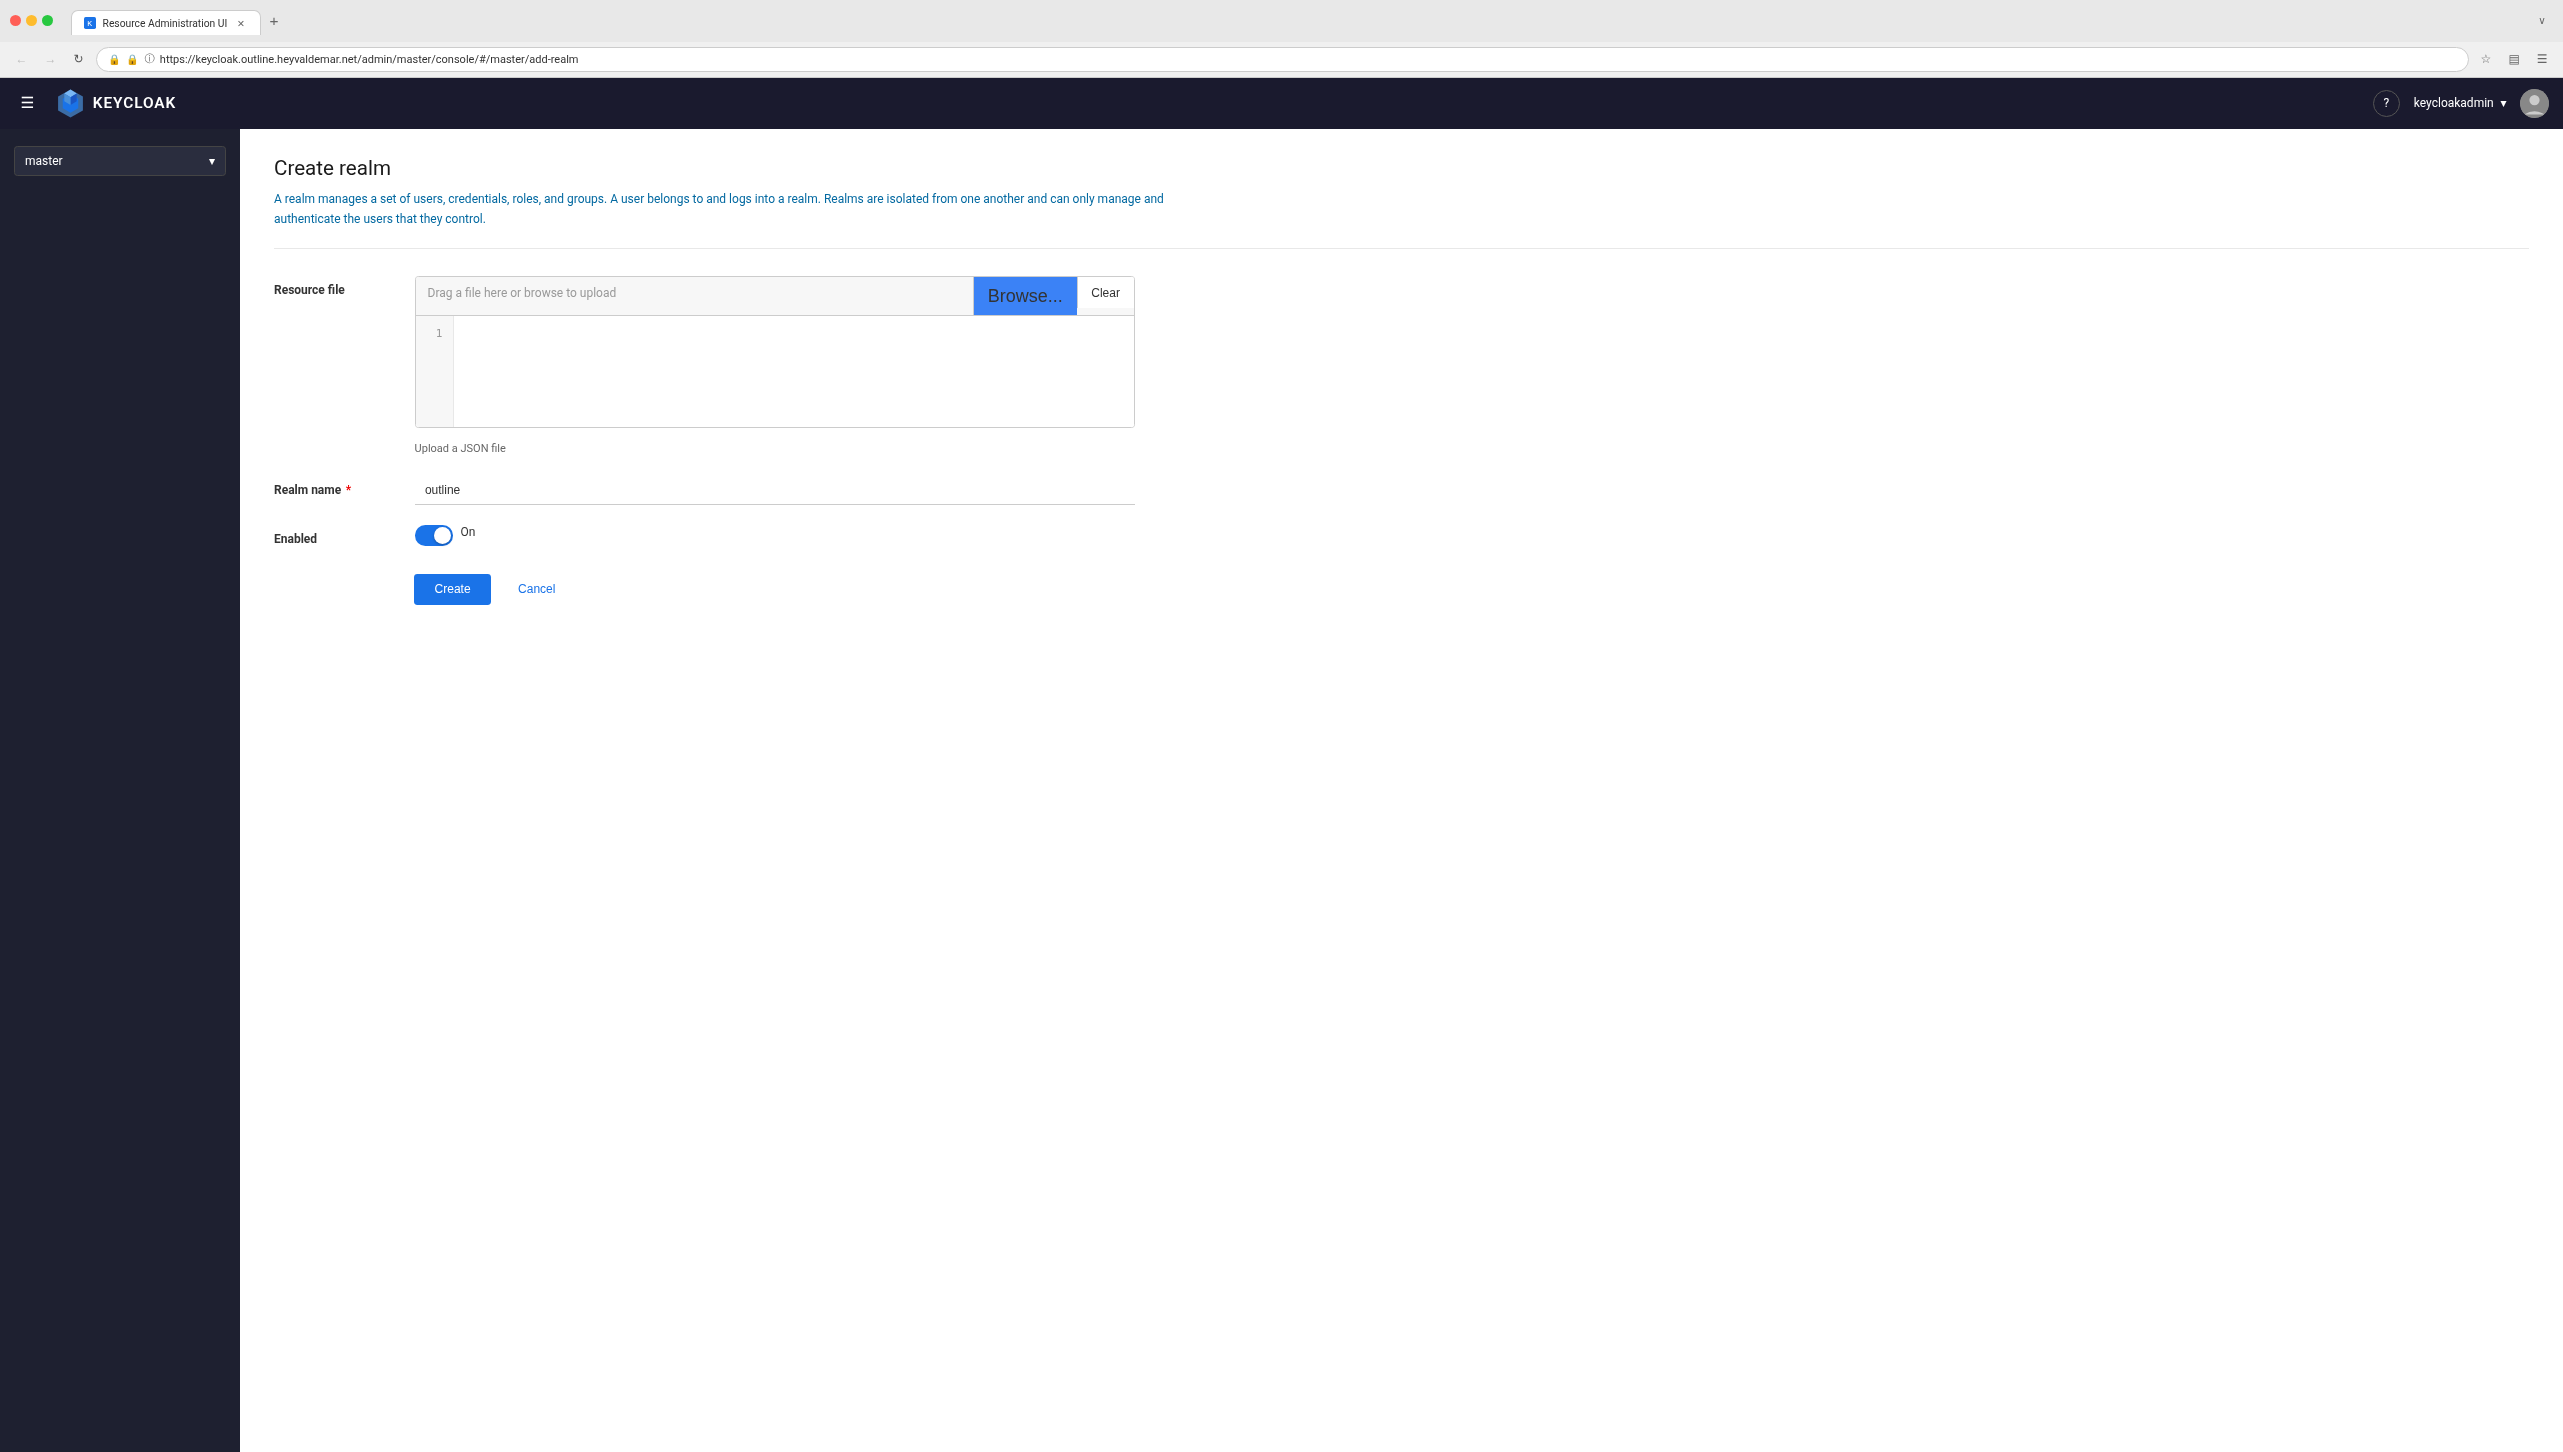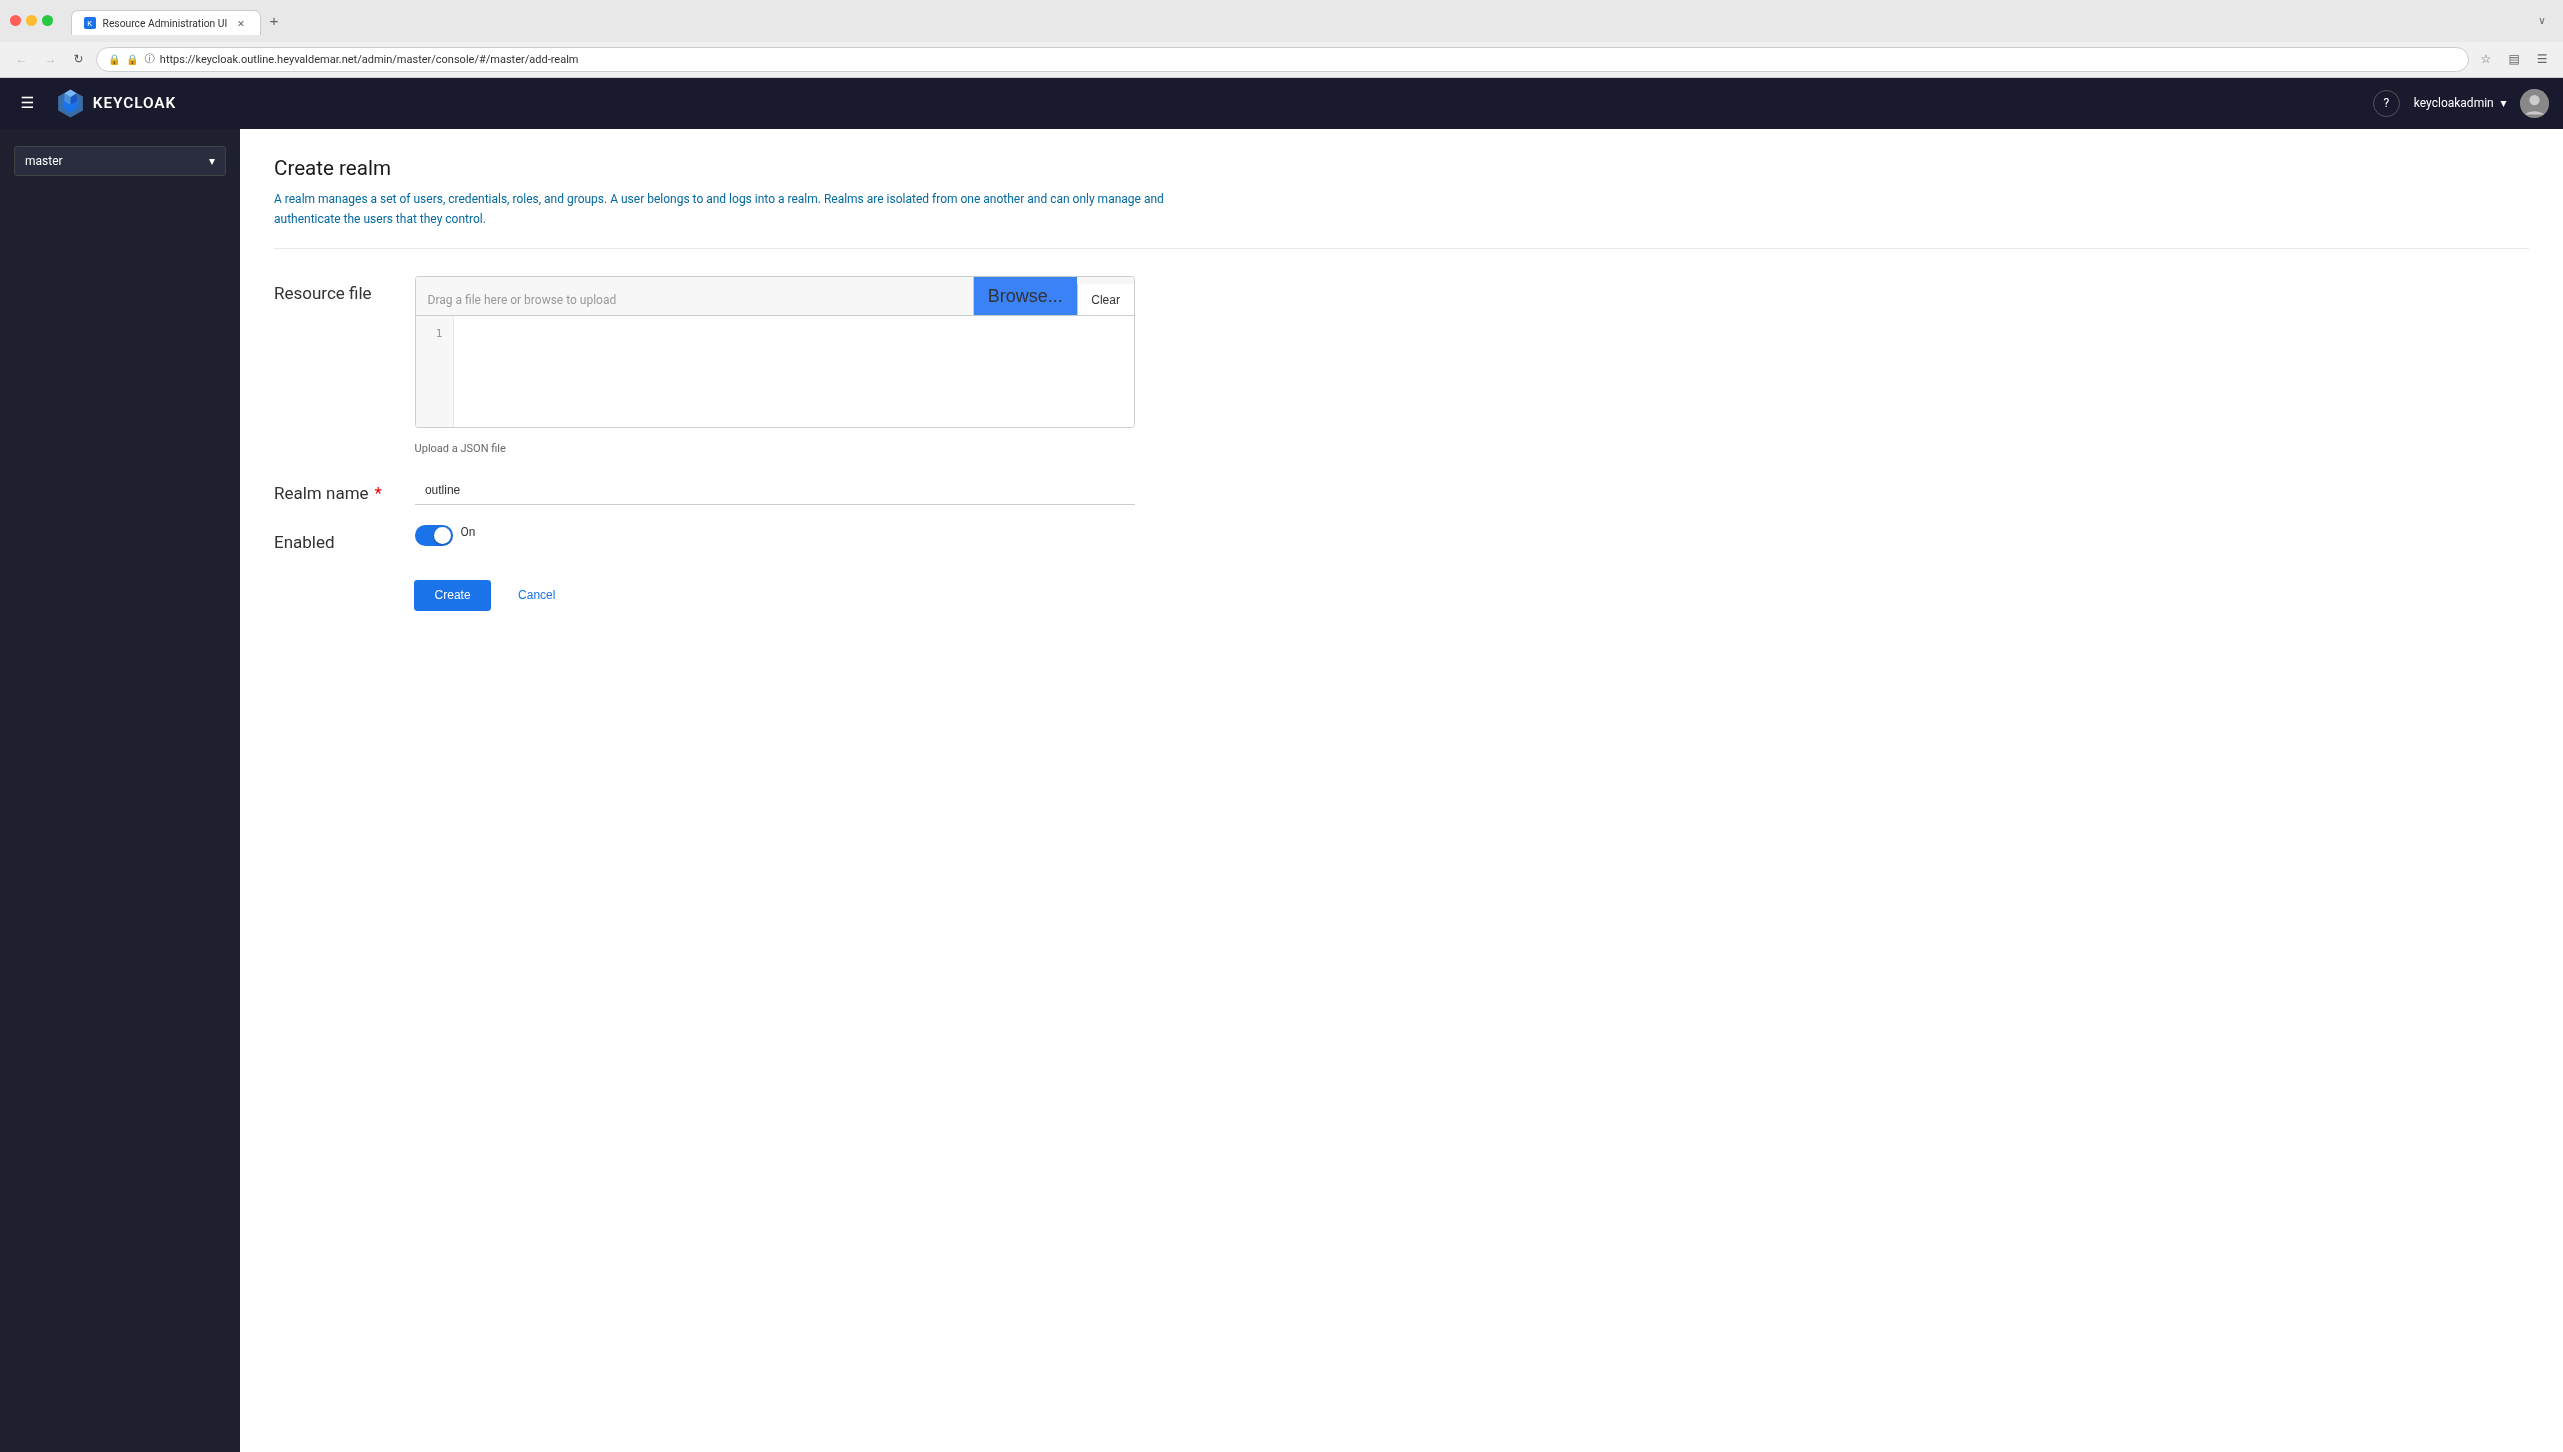--- a/index.html
+++ b/index.html
@@ -217,43 +217,43 @@
 
     .form-row {
       display: flex;
       align-items: flex-start;
       margin-bottom: 20.6px;
       gap: 20.6px;
     }
     .form-label {
       width: 120px;
       flex-shrink: 0;
-      font-size: 17px;
-      font-weight: 400;
+      font-size: 12px;
+      font-weight: 700;
       color: #333;
       padding-top: 6.9px;
     }
     .form-label .required {
       color: #e00;
       margin-left: 1.7px;
     }
     .form-field {
       flex: 1;
       max-width: 720px;
     }
 
     
     .file-upload-area {
       border: 0.9px solid #ccc;
       border-radius: 3.4px;
       overflow: hidden;
     }
     .file-upload-header {
       display: flex;
-      align-items: flex-end;
+      align-items: flex-start;
       background: #f7f7f7;
       border-bottom: 0.9px solid #ccc;
     }
     .file-drag-text {
       flex: 1;
       padding: 8.6px 12px;
       font-size: 12px;
       color: #999;
     }
     .browse-btn {

